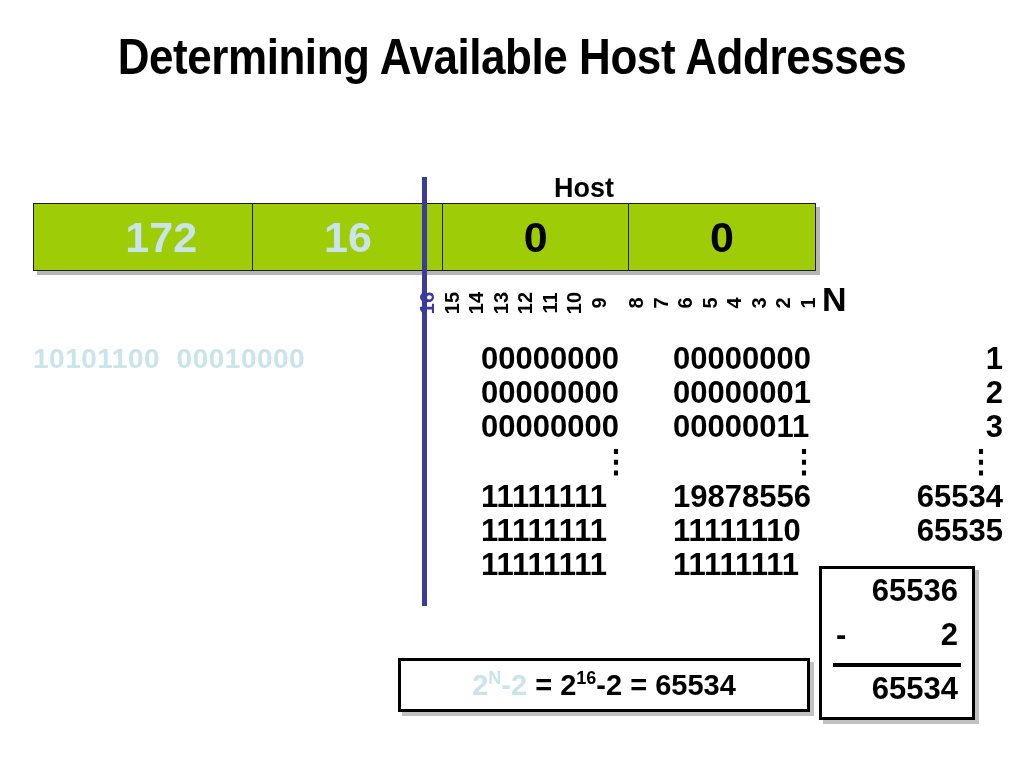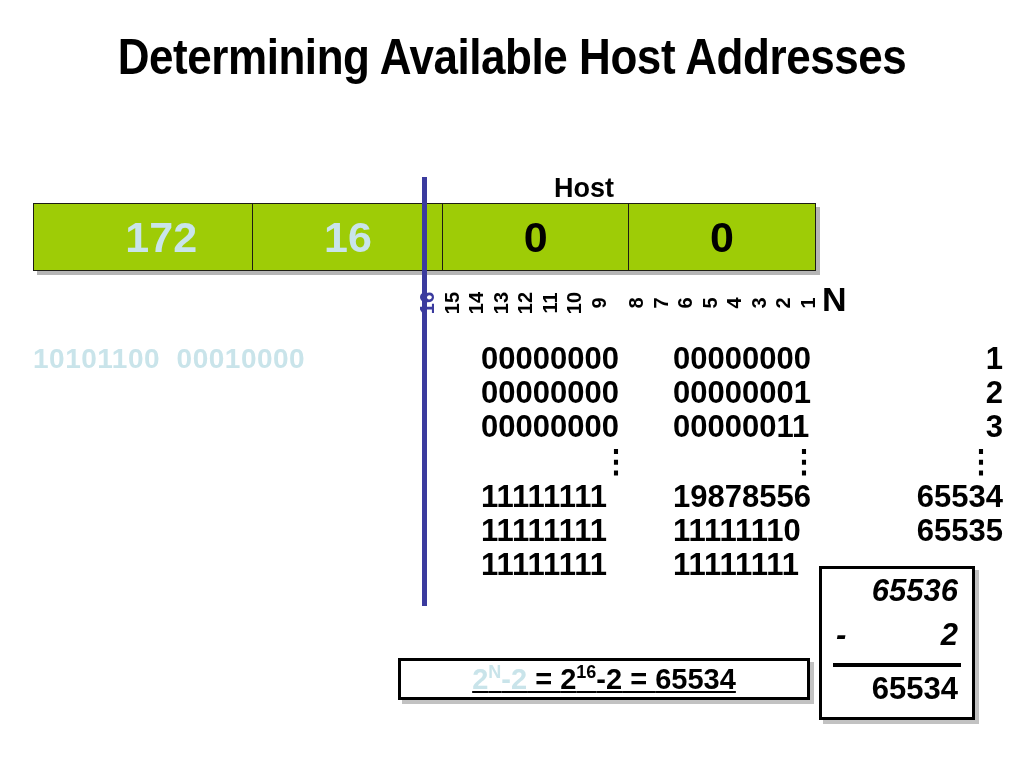--- a/index.html
+++ b/index.html
@@ -209,29 +209,28 @@
     display: inline-block;
     transform: scaleY(1.05);
   }
 
   
   .formula-box {
     position: absolute;
     left: 398px;
     top: 658px;
     width: 412px;
-    height: 42px;
+    height: 54px;
     box-sizing: border-box;
     border: 3px solid #000000;
     background: #ffffff;
     display: flex;
     align-items: center;
     justify-content: center;
     box-shadow: 4px 4px 0 rgba(120,120,120,0.45);
-    text-decoration: underline;
   }
   .formula {
     font-weight: bold;
     font-size: 29px;
     line-height: 30px;
     white-space: pre;
   }
   .formula .pale { color: #c9e4ea; }
   .formula .dark { color: #000000; }
   .formula sup {
@@ -252,21 +251,20 @@
     background: #ffffff;
     box-shadow: 4px 4px 0 rgba(120,120,120,0.45);
   }
   .sub-line {
     position: relative;
     height: 44px;
     font-weight: bold;
     font-size: 31px;
     line-height: 44px;
     color: #000000;
-    font-style: italic;
   }
   .sub-line .val {
     position: absolute;
     right: 14px;
     top: 0;
   }
   .sub-line .op {
     position: absolute;
     left: 14px;
     top: 0;

